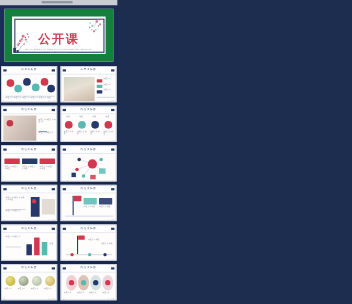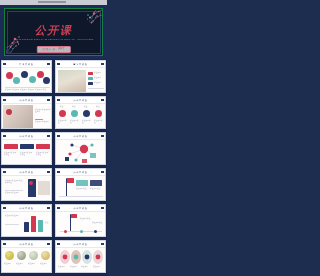--- a/index.html
+++ b/index.html
@@ -15,21 +15,21 @@
   .topstrip{position:absolute;left:0;top:0;width:107px;height:5px;background:#c9ccd2;}
   .topstrip:after{content:"";position:absolute;left:38px;top:1px;width:28px;height:2px;background:#8f949c;}
 
   
   .hero{
     position:absolute;left:0;top:5px;width:107px;height:54px;
     background:#1b2c55;box-sizing:border-box;padding:3px 4px;
   }
   .hero-inner{
     position:relative;width:100%;height:100%;
-    background:#0f172a;border:1px solid #15803d;box-sizing:border-box;overflow:hidden;font-style:italic;
+    background:#ffffff;border:7px solid #15803d;box-sizing:border-box;overflow:hidden;
   }
   .hero-inner:before{
     content:"";position:absolute;left:1.5px;top:1.5px;right:1.5px;bottom:1.5px;
     border:1px solid #2b3d69;
   }
 
   
   .blossom{position:absolute;pointer-events:none;}
   .b-tr{right:0px;top:0px;width:38px;height:22px;}
   .b-bl{left:0px;bottom:0px;width:30px;height:30px;}

